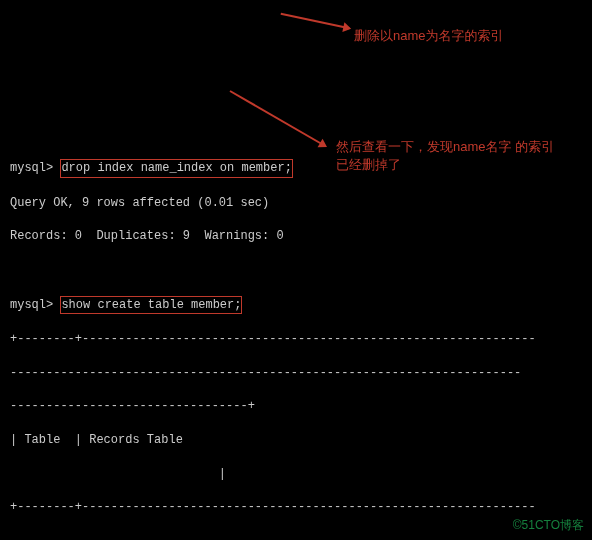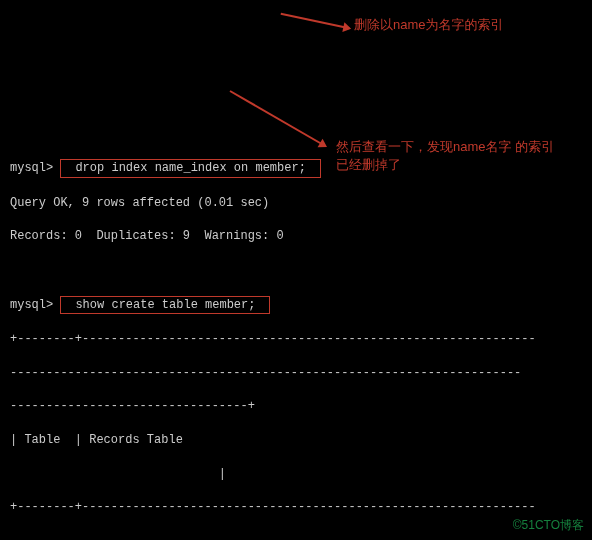--- a/index.html
+++ b/index.html
@@ -12,21 +12,21 @@
       width: 592px;
       height: 540px;
       padding: 8px 10px;
       white-space: pre;
       overflow: hidden;
       position: relative;
     }
     .line { display: block; }
     .hl-box {
       border: 1px solid #c0392b;
-      padding: 0 14px;
+      padding: 0 0;
       display: inline-block;
     }
     .ann {
       position: absolute;
       color: #c0392b;
       font-family: "Microsoft YaHei", sans-serif;
       font-size: 13px;
       white-space: normal;
       width: 230px;
     }
@@ -68,21 +68,21 @@
       font-size: 12px;
     }
   </style>
 </head>
 <body>
 
 
 
 <div class="arrow1"></div>
 <div class="arrow2"></div>
-<div class="ann" style="left:354px; top:16px;">删除以name为名字的索引</div>
+<div class="ann" style="left:354px; top:27px;">删除以name为名字的索引</div>
 <div class="ann" style="left:336px; top:138px;">然后查看一下，发现name名字 的索引已经删掉了</div>
 
 <span class="line"><span>mysql&gt;</span> <span class="hl-box">drop index name_index on member;</span></span>
 <span class="line">Query OK, 9 rows affected (0.01 sec)</span>
 <span class="line">Records: 0  Duplicates: 9  Warnings: 0</span>
 <span class="line"> </span>
 <span class="line"><span>mysql&gt;</span> <span class="hl-box">show create table member;</span></span>
 <span class="line">+--------+---------------------------------------------------------------</span>
 <span class="line">-----------------------------------------------------------------------</span>
 <span class="line">---------------------------------+</span>

